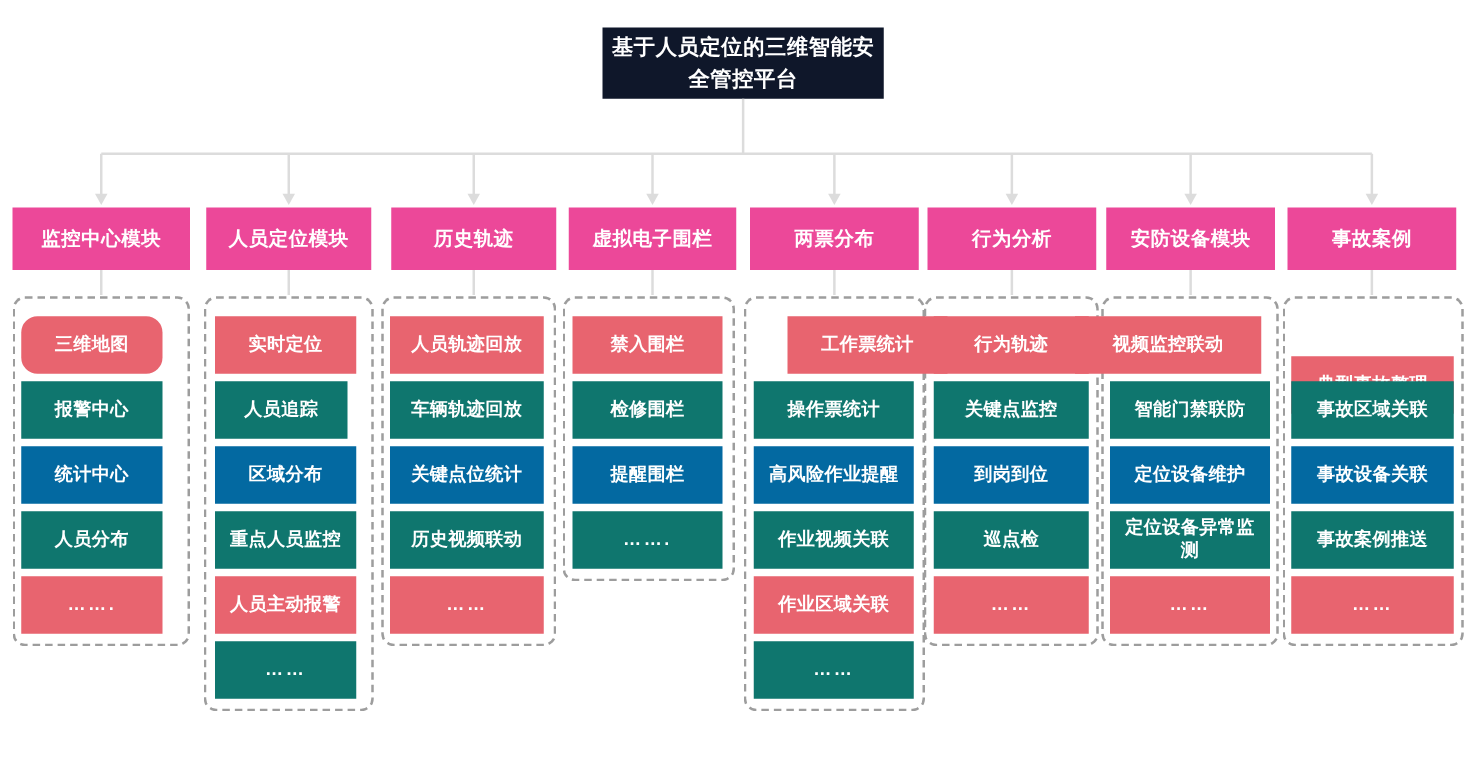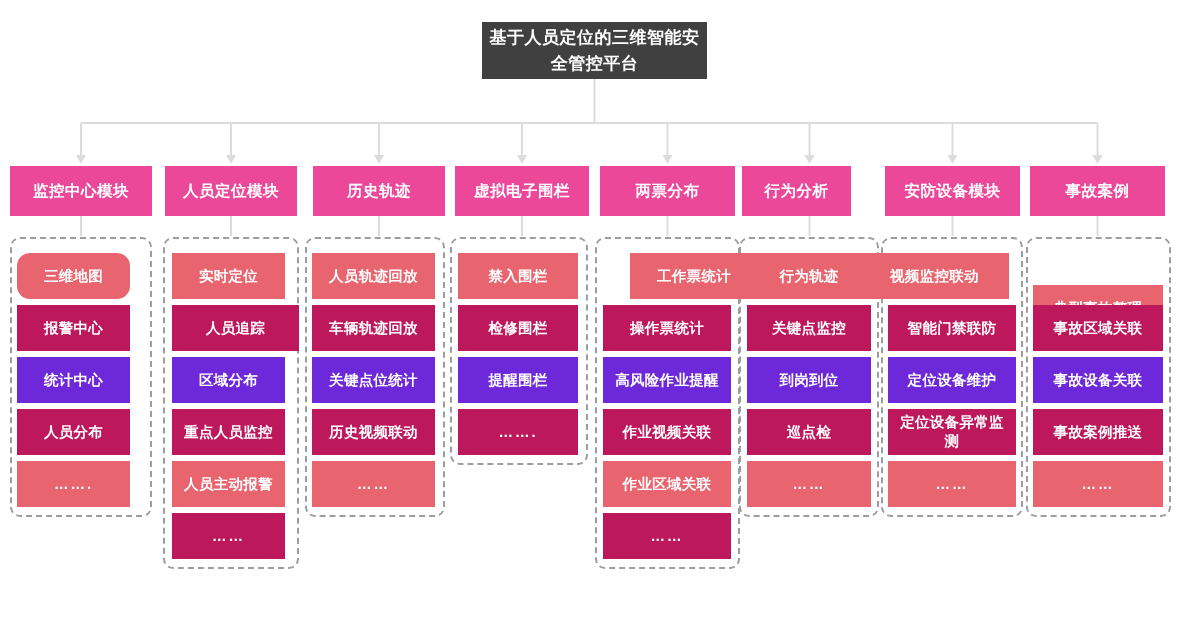--- a/index.html
+++ b/index.html
@@ -8,21 +8,21 @@
     background:#ffffff;
     font-family:"Liberation Sans","DejaVu Sans",sans-serif;
     overflow:hidden;
   }
   #stage{position:relative;width:1180px;height:622px;}
 
   
   .root-node{
     position:absolute;
     left:482px; top:22px; width:225px; height:57px;
-    background:#404040;
+    background:#0f172a;
     color:#ffffff;
     font-size:17px; font-weight:bold;
     line-height:26px;
     display:flex;align-items:center;justify-content:center;
     text-align:center;
     letter-spacing:0.5px;
     padding:0 6px;
     box-sizing:border-box;
   }
 
@@ -59,22 +59,22 @@
     color:#ffffff;
     font-size:14.5px;font-weight:bold;
     display:flex;align-items:center;justify-content:center;
     text-align:center;
     line-height:19px;
     box-sizing:border-box;
     padding:0 5px;
     letter-spacing:0.3px;
   }
   .leaf.red{background:#e8646f;}
-  .leaf.teal{background:#be185d;}
-  .leaf.orange{background:#6d28d9;}
+  .leaf.teal{background:#0f766e;}
+  .leaf.orange{background:#0369a1;}
   .leaf.dots{letter-spacing:2px;}
 </style>
 </head>
 <body>
 
 <div id="stage">
 
   <div class="root-node">基于人员定位的三维智能安全管控平台</div>
 
   <svg class="conn-svg" viewBox="0 0 1180 622" xmlns="http://www.w3.org/2000/svg">
@@ -111,21 +111,21 @@
         <line x1="1097.5" y1="216" x2="1097.5" y2="236"></line>
       </g>
   </svg>
 
   <div id="headers-layer">
       <div class="mod-header" style="left: 10px; width: 142px;">监控中心模块</div>
       <div class="mod-header" style="left: 165px; width: 132px;">人员定位模块</div>
       <div class="mod-header" style="left: 313px; width: 132px;">历史轨迹</div>
       <div class="mod-header" style="left: 455px; width: 134px;">虚拟电子围栏</div>
       <div class="mod-header" style="left: 600px; width: 135px;">两票分布</div>
-      <div class="mod-header" style="left: 742px; width: 109px;">行为分析</div>
+      <div class="mod-header" style="left: 742px; width: 135px;">行为分析</div>
       <div class="mod-header" style="left: 885px; width: 135px;">安防设备模块</div>
       <div class="mod-header" style="left: 1030px; width: 135px;">事故案例</div>
     </div>
 
   <div id="groups-layer">
       <div class="group-box" style="left: 10px; width: 142px; top: 237px; height: 280px;"></div>
       <div class="group-box" style="left: 163px; width: 136px; top: 237px; height: 332px;"></div>
       <div class="group-box" style="left: 305px; width: 140px; top: 237px; height: 280px;"></div>
       <div class="group-box" style="left: 450px; width: 138px; top: 237px; height: 228px;"></div>
       <div class="group-box" style="left: 595px; width: 145px; top: 237px; height: 332px;"></div>
@@ -134,21 +134,21 @@
       <div class="group-box" style="left: 1026px; width: 145px; top: 237px; height: 280px;"></div>
     </div>
 
   <div id="items-layer">
       <div class="leaf red" style="left: 17px; width: 113px; top: 253px; border-radius: 13px;">三维地图</div>
       <div class="leaf teal" style="left: 17px; width: 113px; top: 305px;">报警中心</div>
       <div class="leaf orange" style="left: 17px; width: 113px; top: 357px;">统计中心</div>
       <div class="leaf teal" style="left: 17px; width: 113px; top: 409px;">人员分布</div>
       <div class="leaf red dots" style="left: 17px; width: 113px; top: 461px;">…….</div>
       <div class="leaf red" style="left: 172px; width: 113px; top: 253px;">实时定位</div>
-      <div class="leaf teal" style="left: 172px; width: 127px; top: 305px;">人员追踪</div>
+      <div class="leaf teal" style="left: 172px; width: 106px; top: 305px;">人员追踪</div>
       <div class="leaf orange" style="left: 172px; width: 113px; top: 357px;">区域分布</div>
       <div class="leaf teal" style="left: 172px; width: 113px; top: 409px;">重点人员监控</div>
       <div class="leaf red" style="left: 172px; width: 113px; top: 461px;">人员主动报警</div>
       <div class="leaf teal dots" style="left: 172px; width: 113px; top: 513px;">……</div>
       <div class="leaf red" style="left: 312px; width: 123px; top: 253px;">人员轨迹回放</div>
       <div class="leaf teal" style="left: 312px; width: 123px; top: 305px;">车辆轨迹回放</div>
       <div class="leaf orange" style="left: 312px; width: 123px; top: 357px;">关键点位统计</div>
       <div class="leaf teal" style="left: 312px; width: 123px; top: 409px;">历史视频联动</div>
       <div class="leaf red dots" style="left: 312px; width: 123px; top: 461px;">……</div>
       <div class="leaf red" style="left: 458px; width: 120px; top: 253px;">禁入围栏</div>

